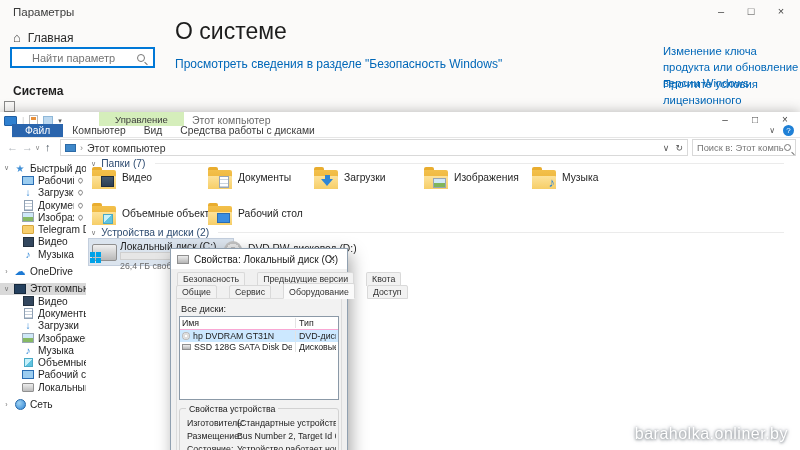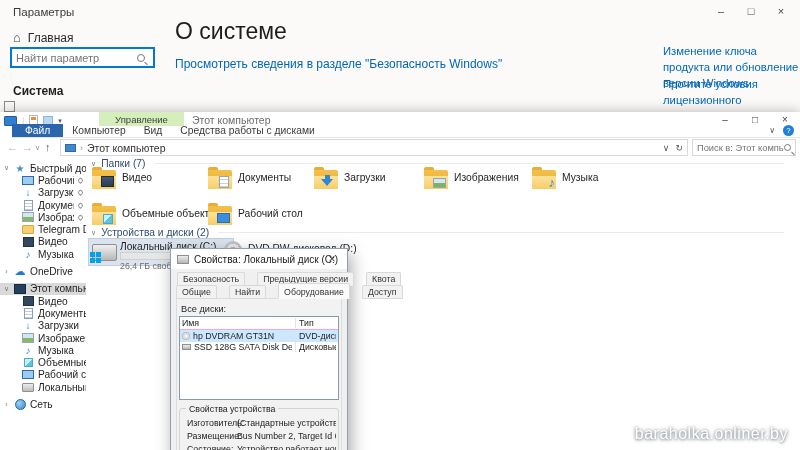--- a/index.html
+++ b/index.html
@@ -8,21 +8,21 @@
 #screen{position:relative;width:800px;height:450px;background:#fbfaf9;overflow:hidden}
 
 
 .set-title{left:13px;top:6px;font-size:11.5px;color:#3a3a3a}
 .win-ctrls{display:flex}
 .wc{width:30px;height:18px;display:flex;align-items:center;justify-content:center;font-size:11px;color:#454545}
 .set-ctrls{right:4px;top:2px}
 .set-home{left:13px;top:30px;font-size:12px;color:#2b2b2b;display:flex;gap:7px;align-items:center}
 .home-ic{font-size:13px;color:#444}
 .set-search{left:10px;top:47px;width:145px;height:21px;border:2px solid #0078d7;background:#fff;display:flex;align-items:center}
-.set-search input{flex:1;min-width:0;border:0;outline:0;font-size:11px;padding:0 4px;color:#333;background:transparent}
+.set-search input{flex:1;min-width:0;border:0;outline:0;font-size:11px;padding:0 20px;color:#333;background:transparent}
 .lens{width:8px;height:8px;border:1px solid #777;border-radius:50%;position:relative;margin-right:8px;flex:none}
 .lens::after{content:"";position:absolute;width:4px;height:1px;background:#777;transform:rotate(45deg);left:6px;top:8px}
 .set-section{left:13px;top:84px;font-size:12px;font-weight:bold;color:#1f1f1f}
 .set-partial-ic{left:4px;top:101px;width:11px;height:11px;border:1px solid #8a8a8a}
 .set-page-title{left:175px;top:18px;font-size:23px;font-weight:300;color:#1d1d1d}
 .set-link{color:#0067b8;font-size:12px;line-height:1.4;cursor:pointer}
 .link-main{left:175px;top:56px;width:330px}
 .side-link{left:663px;width:142px;font-size:11.3px}
 #side-link-1{top:44px}
 #side-link-2{top:77px}
@@ -390,21 +390,21 @@
       <span class="dlg-title-text">Свойства: Локальный диск (C:)</span>
     </div>
     <div class="abs dlg-close">×</div>
     <div class="abs ttabs" id="ttabs-back">
       <span class="ttab">Безопасность</span>
       <span class="ttab">Предыдущие версии</span>
       <span class="ttab">Квота</span>
     </div>
     <div class="abs ttabs" id="ttabs-front">
       <span class="ttab ttab-front">Общие</span>
-      <span class="ttab ttab-front">Найти</span>
+      <span class="ttab ttab-front">Сервис</span>
       <span class="ttab ttab-front ttab-active">Оборудование</span>
       <span class="ttab ttab-front">Доступ</span>
     </div>
     <div class="abs tab-page">
       <div class="abs page-label">Все диски:</div>
       <div class="abs dlg-list">
         <div class="lrow lhdr">
           <span class="col-name">Имя</span>
           <span class="col-type">Тип</span>
         </div>

